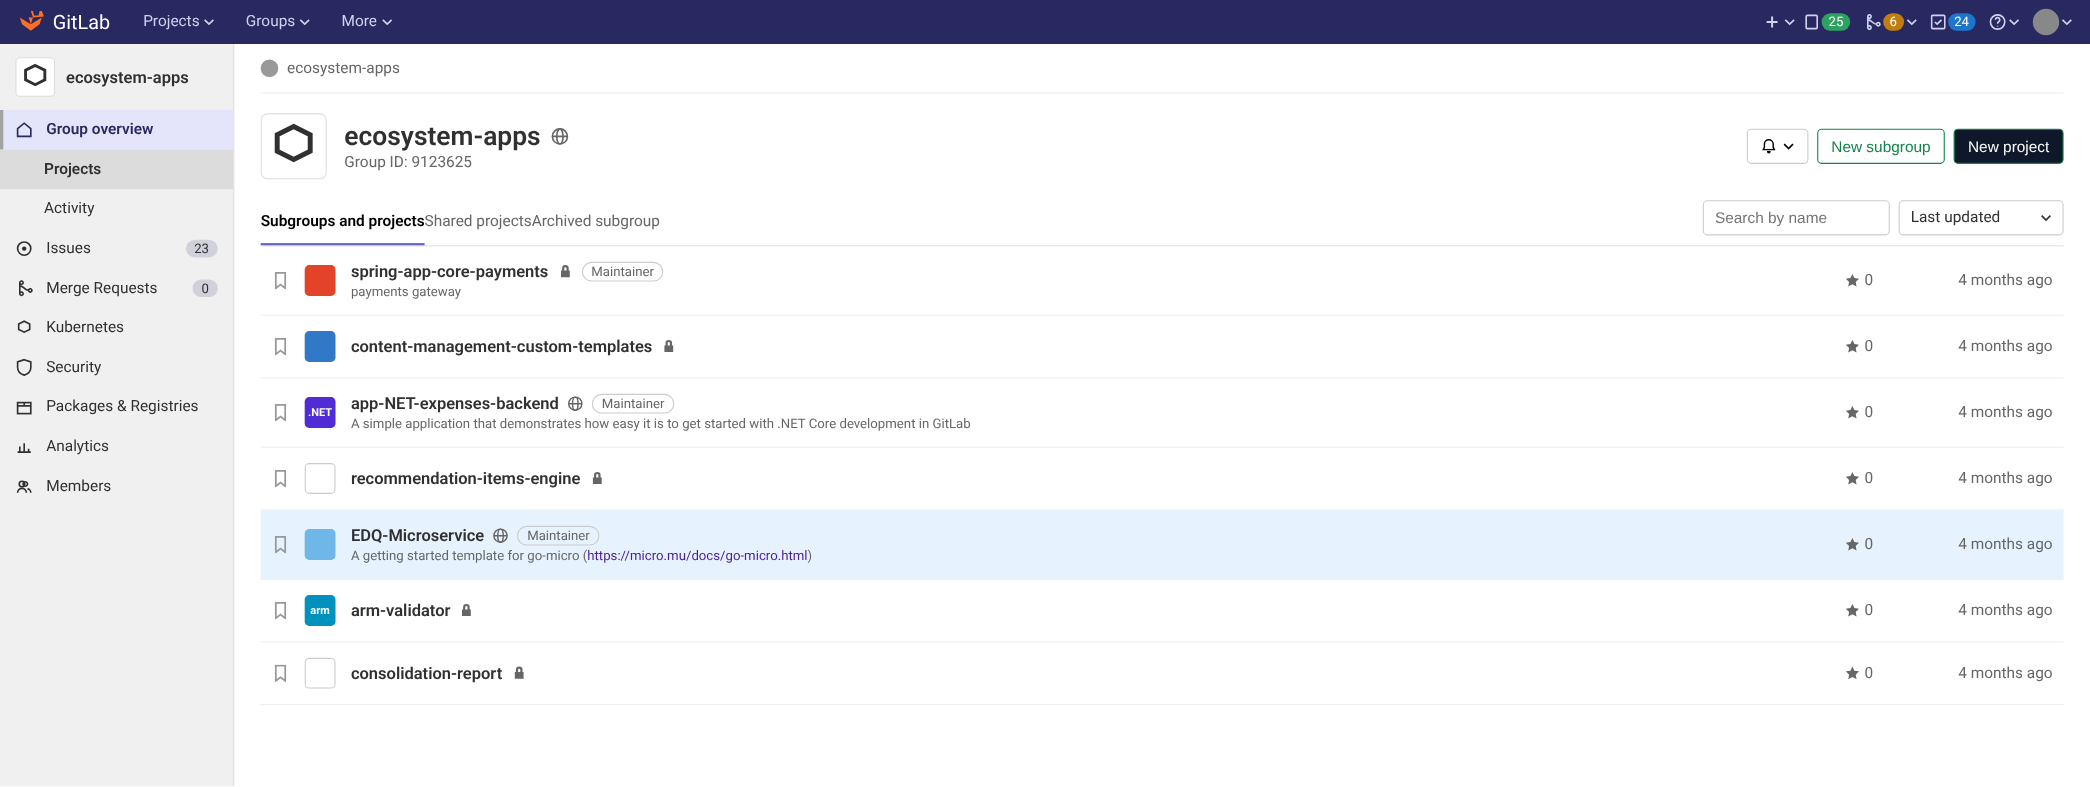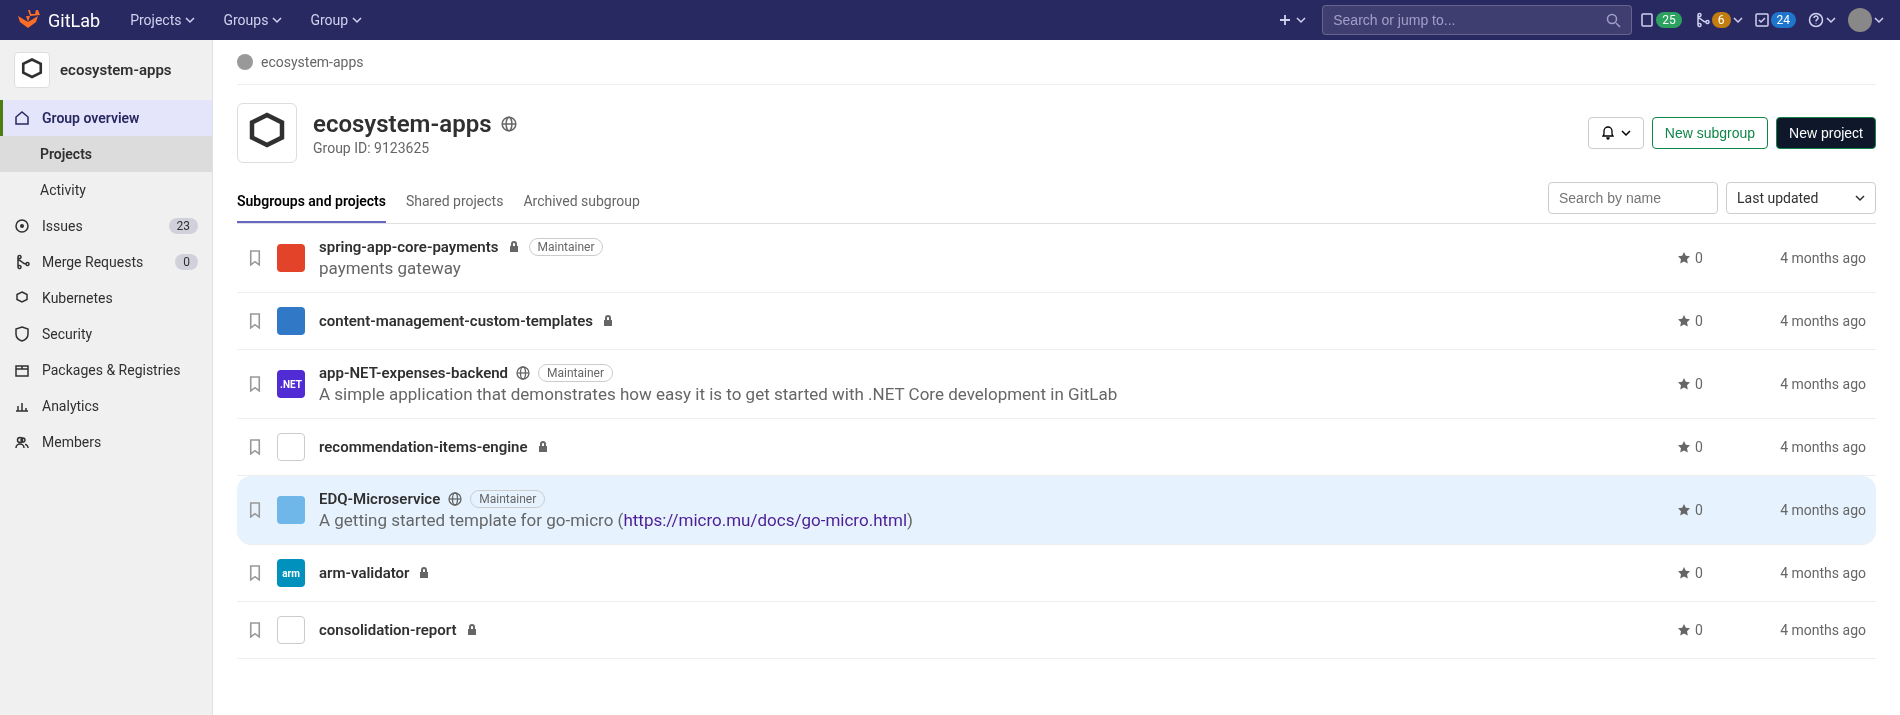--- a/index.html
+++ b/index.html
@@ -24,56 +24,56 @@
 .topnav .badge.orange { background: #c17d10; color: #fff; }
 .topnav .badge.blue { background: #1f75cb; color: #fff; }
 .topnav .avatar { width:24px; height:24px; border-radius:50%; background:#888; }
 
 
 .layout { display: flex; height: calc(100vh - 40px); }
 .sidebar { width: 213px; background: #f0f0f0; border-right: 1px solid #e0e0e0; overflow-y: auto; }
 .sidebar .ctx { display: flex; align-items: center; gap: 10px; padding: 12px 14px; font-weight: 600; font-size: 15px; }
 .sidebar .ctx .ctx-avatar { width: 36px; height: 36px; border-radius: 4px; background:#fff; border:1px solid #ddd; display:flex; align-items:center; justify-content:center; }
 .sidebar .nav-item { display: flex; align-items: center; gap: 12px; padding: 10px 14px; cursor: pointer; font-size: 14px; color:#303030; }
-.sidebar .nav-item.active { background: #e4e4fa; color: #292961; font-weight: 600; border-left: 3px solid #4d7c0f; padding-left: 11px; }
+.sidebar .nav-item.active { background: #e4e4fa; color: #292961; font-weight: 600; border-left: 3px solid #a3a3a3; padding-left: 11px; }
 .sidebar .sub-item { padding: 10px 14px 10px 40px; cursor: pointer; font-size: 14px; color:#303030; }
 .sidebar .sub-item.active { background: #dcdcdc; font-weight: 600; }
 .sidebar .count { margin-left: auto; background: #d1d1dc; border-radius: 10px; padding: 1px 8px; font-size: 12px; }
 .sidebar .nav-icon { width:16px; height:16px; flex-shrink:0; }
 
 
 .main { flex: 1; overflow-y: auto; padding: 0 24px; }
 .breadcrumb { display: flex; align-items: center; gap: 8px; padding: 14px 0; color: #666; font-size: 14px; border-bottom: 1px solid #eee; }
 .breadcrumb .bc-avatar { width:16px; height:16px; border-radius:50%; background:#999; }
 
 .group-header { display: flex; align-items: center; padding: 18px 0; gap: 16px; }
 .group-header .g-avatar { width: 60px; height: 60px; border-radius: 6px; border:1px solid #ddd; background:#fff; display:flex; align-items:center; justify-content:center; }
 .group-header .g-title { font-size: 24px; font-weight: 600; display:flex; align-items:center; gap:10px; }
 .group-header .g-id { color: #666; font-size: 14px; margin-top: 2px; }
 .group-header .actions { margin-left: auto; display: flex; gap: 8px; }
 .btn { border: 1px solid #ccc; background: #fff; padding: 7px 12px; border-radius: 4px; cursor: pointer; font-size: 14px; display:inline-flex; align-items:center; gap:6px; }
 .btn.outline-green { border-color: #108548; color: #108548; font-weight:500; }
 .btn.green { background: #0f172a; border-color: #108548; color: #fff; font-weight:500; }
 
 .tabs-row { display: flex; align-items: center; border-bottom: 1px solid #e0e0e0; }
-.tabs { display: flex; gap: 20px; }
+.tabs { display: flex; }
 .tab { padding: 12px 0; cursor: pointer; color: #666; font-size: 14px; border-bottom: 2px solid transparent; }
 .tab.active { color: #000; font-weight: 600; border-bottom-color: #6666c4; }
 .tabs-row .filters { margin-left: auto; display: flex; gap: 8px; padding-bottom: 8px; }
 .filters input { border: 1px solid #ccc; border-radius: 4px; padding: 7px 10px; width: 170px; font-size: 14px; }
 .filters .sort { border: 1px solid #ccc; border-radius: 4px; padding: 7px 10px; width: 150px; font-size: 14px; display:flex; align-items:center; justify-content:space-between; cursor:pointer; }
 
 .project-row { display: flex; align-items: center; padding: 14px 10px; border-bottom: 1px solid #eee; gap: 14px; }
-.project-row.highlighted { background: #e6f3ff; border-radius: 14px; }
+.project-row.highlighted { background: #e6f3ff; }
 .project-row .bm-icon { color:#999; cursor:pointer; flex-shrink:0; }
 .project-row .p-avatar { width: 28px; height: 28px; border-radius: 4px; flex-shrink:0; display:flex; align-items:center; justify-content:center; font-size:10px; font-weight:700; color:#fff; }
 .project-row .p-body { flex: 1; min-width:0; }
 .project-row .p-name-line { display: flex; align-items: center; gap: 8px; }
 .project-row .p-name { font-weight: 600; font-size: 15px; }
-.project-row .p-desc { color: #666; font-size: 17px; margin-top: 2px; }
+.project-row .p-desc { color: #666; font-size: 12px; margin-top: 2px; }
 .project-row .p-desc a { color:#4c1d95; }
 .project-row .role-badge { border: 1px solid #ccc; border-radius: 10px; padding: 1px 8px; font-size: 12px; color: #666; }
 .project-row .vis-icon { color:#666; width:14px; height:14px; }
 .project-row .stars { display: flex; align-items: center; gap: 4px; color: #666; width: 60px; }
 .project-row .time { color: #666; width: 115px; text-align: right; }
 
 .chev { width:10px; height:10px; }
 svg { display:block; }
 </style>
 </head>
@@ -170,41 +170,35 @@
           <use href="#i-chev"></use>
         </svg>
       </div>
       <div class="menu-item">
         <span>Groups</span>
         <svg class="chev" viewBox="0 0 10 6">
           <use href="#i-chev"></use>
         </svg>
       </div>
       <div class="menu-item">
-        <span>Group</span>
+        <span>More</span>
         <svg class="chev" viewBox="0 0 10 6">
           <use href="#i-chev"></use>
         </svg>
       </div>
     </div>
   <div class="spacer"></div>
   <div class="plus">
     <svg width="14" height="14" viewBox="0 0 14 14">
         <use href="#i-plus"></use>
       </svg>
     <svg class="chev" viewBox="0 0 10 6">
         <use href="#i-chev"></use>
       </svg>
   </div>
-  <div class="search">
-    <input placeholder="Search or jump to..." style="">
-    <svg width="15" height="15" viewBox="0 0 15 15" style="color:#a0a0c8">
-        <use href="#i-search"></use>
-      </svg>
-  </div>
   <div class="right-items">
     <div class="badge-item">
       <svg width="14" height="16" viewBox="0 0 12 16">
           <use href="#i-todo"></use>
         </svg>
       <span class="badge green">25</span>
     </div>
     <div class="badge-item">
       <svg width="16" height="16" viewBox="0 0 16 16">
           <use href="#i-merge"></use>

